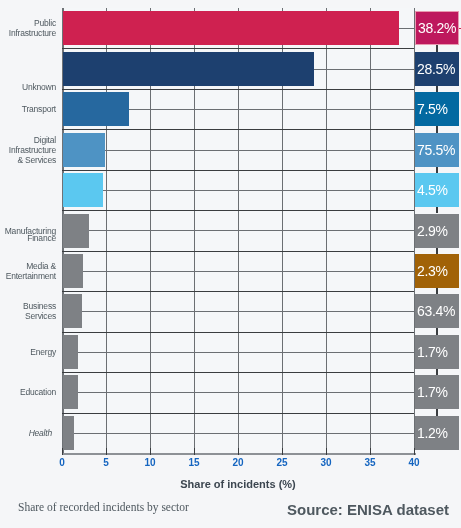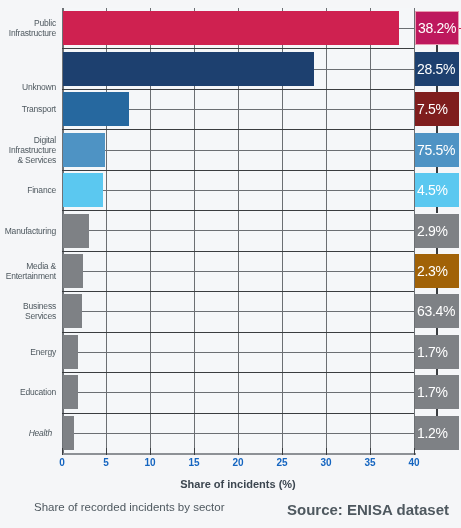--- a/index.html
+++ b/index.html
@@ -152,22 +152,21 @@
     font-family: "Liberation Sans", sans-serif;
   }
 
   
   .footer-left {
     position: absolute;
     left: 18px;
     top: 501px;
     color: #4e585f;
     font-size: 11.5px;
-    font-family: Liberation Sans, sans-serif;
-    margin-left: 16px;
+    font-family: Liberation Serif, serif;
   }
   .footer-right {
     position: absolute;
     right: 12px;
     top: 501px;
     color: #4e585f;
     font-size: 15px;
     font-weight: bold;
     font-family: "Liberation Sans", sans-serif;
   }
@@ -237,21 +236,21 @@
       </div>
       <div class="ylabel-wrap" style="top: 104.136px;">
         <div class="ylabel" style="position: static; width: 56px;">Transport</div>
       </div>
       <div class="ylabel-wrap" style="top: 134.591px;">
         <div class="ylabel" style="position: static; width: 56px;">Digital
 Infrastructure
 &amp; Services</div>
       </div>
       <div class="ylabel-wrap" style="top: 185.045px;">
-        <div class="ylabel" style="position: static; width: 56px;">Finance</div>
+        <div class="ylabel" style="position: static; width: 56px; margin-top: 48px;">Finance</div>
       </div>
       <div class="ylabel-wrap" style="top: 225.5px;">
         <div class="ylabel" style="position: static; width: 56px;">Manufacturing</div>
       </div>
       <div class="ylabel-wrap" style="top: 260.955px;">
         <div class="ylabel" style="position: static; width: 56px;">Media &amp;
 Entertainment</div>
       </div>
       <div class="ylabel-wrap" style="top: 301.409px;">
         <div class="ylabel" style="position: static; width: 56px;">Business
@@ -275,21 +274,21 @@
       <div class="vlink" style="top: 207.045px; height: 6.45455px;"></div>
       <div class="vlink" style="top: 247.5px; height: 6.45455px;"></div>
       <div class="vlink" style="top: 287.955px; height: 6.45455px;"></div>
       <div class="vlink" style="top: 328.409px; height: 6.45455px;"></div>
       <div class="vlink" style="top: 368.864px; height: 6.45455px;"></div>
       <div class="vlink" style="top: 409.318px; height: 6.45455px;"></div>
     </div>
   <div id="vboxes">
       <div class="vbox" style="top: 11.2273px; background: #be185d; border: 1px solid rgb(232, 154, 176); box-sizing: border-box;">38.2%</div>
       <div class="vbox" style="top: 51.6818px; background: rgb(29, 64, 111);">28.5%</div>
-      <div class="vbox" style="top: 92.1364px; background: #7f1d1d;">7.5%</div>
+      <div class="vbox" style="top: 92.1364px; background: #0369a1;">7.5%</div>
       <div class="vbox" style="top: 132.591px; background: rgb(78, 147, 196);">75.5%</div>
       <div class="vbox" style="top: 173.045px; background: rgb(91, 200, 240);">4.5%</div>
       <div class="vbox" style="top: 213.5px; background: rgb(126, 129, 133);">2.9%</div>
       <div class="vbox" style="top: 253.955px; background: #a16207;">2.3%</div>
       <div class="vbox" style="top: 294.409px; background: rgb(126, 129, 133);">63.4%</div>
       <div class="vbox" style="top: 334.864px; background: rgb(126, 129, 133);">1.7%</div>
       <div class="vbox" style="top: 375.318px; background: rgb(126, 129, 133);">1.7%</div>
       <div class="vbox" style="top: 415.773px; background: rgb(126, 129, 133);">1.2%</div>
     </div>
 

